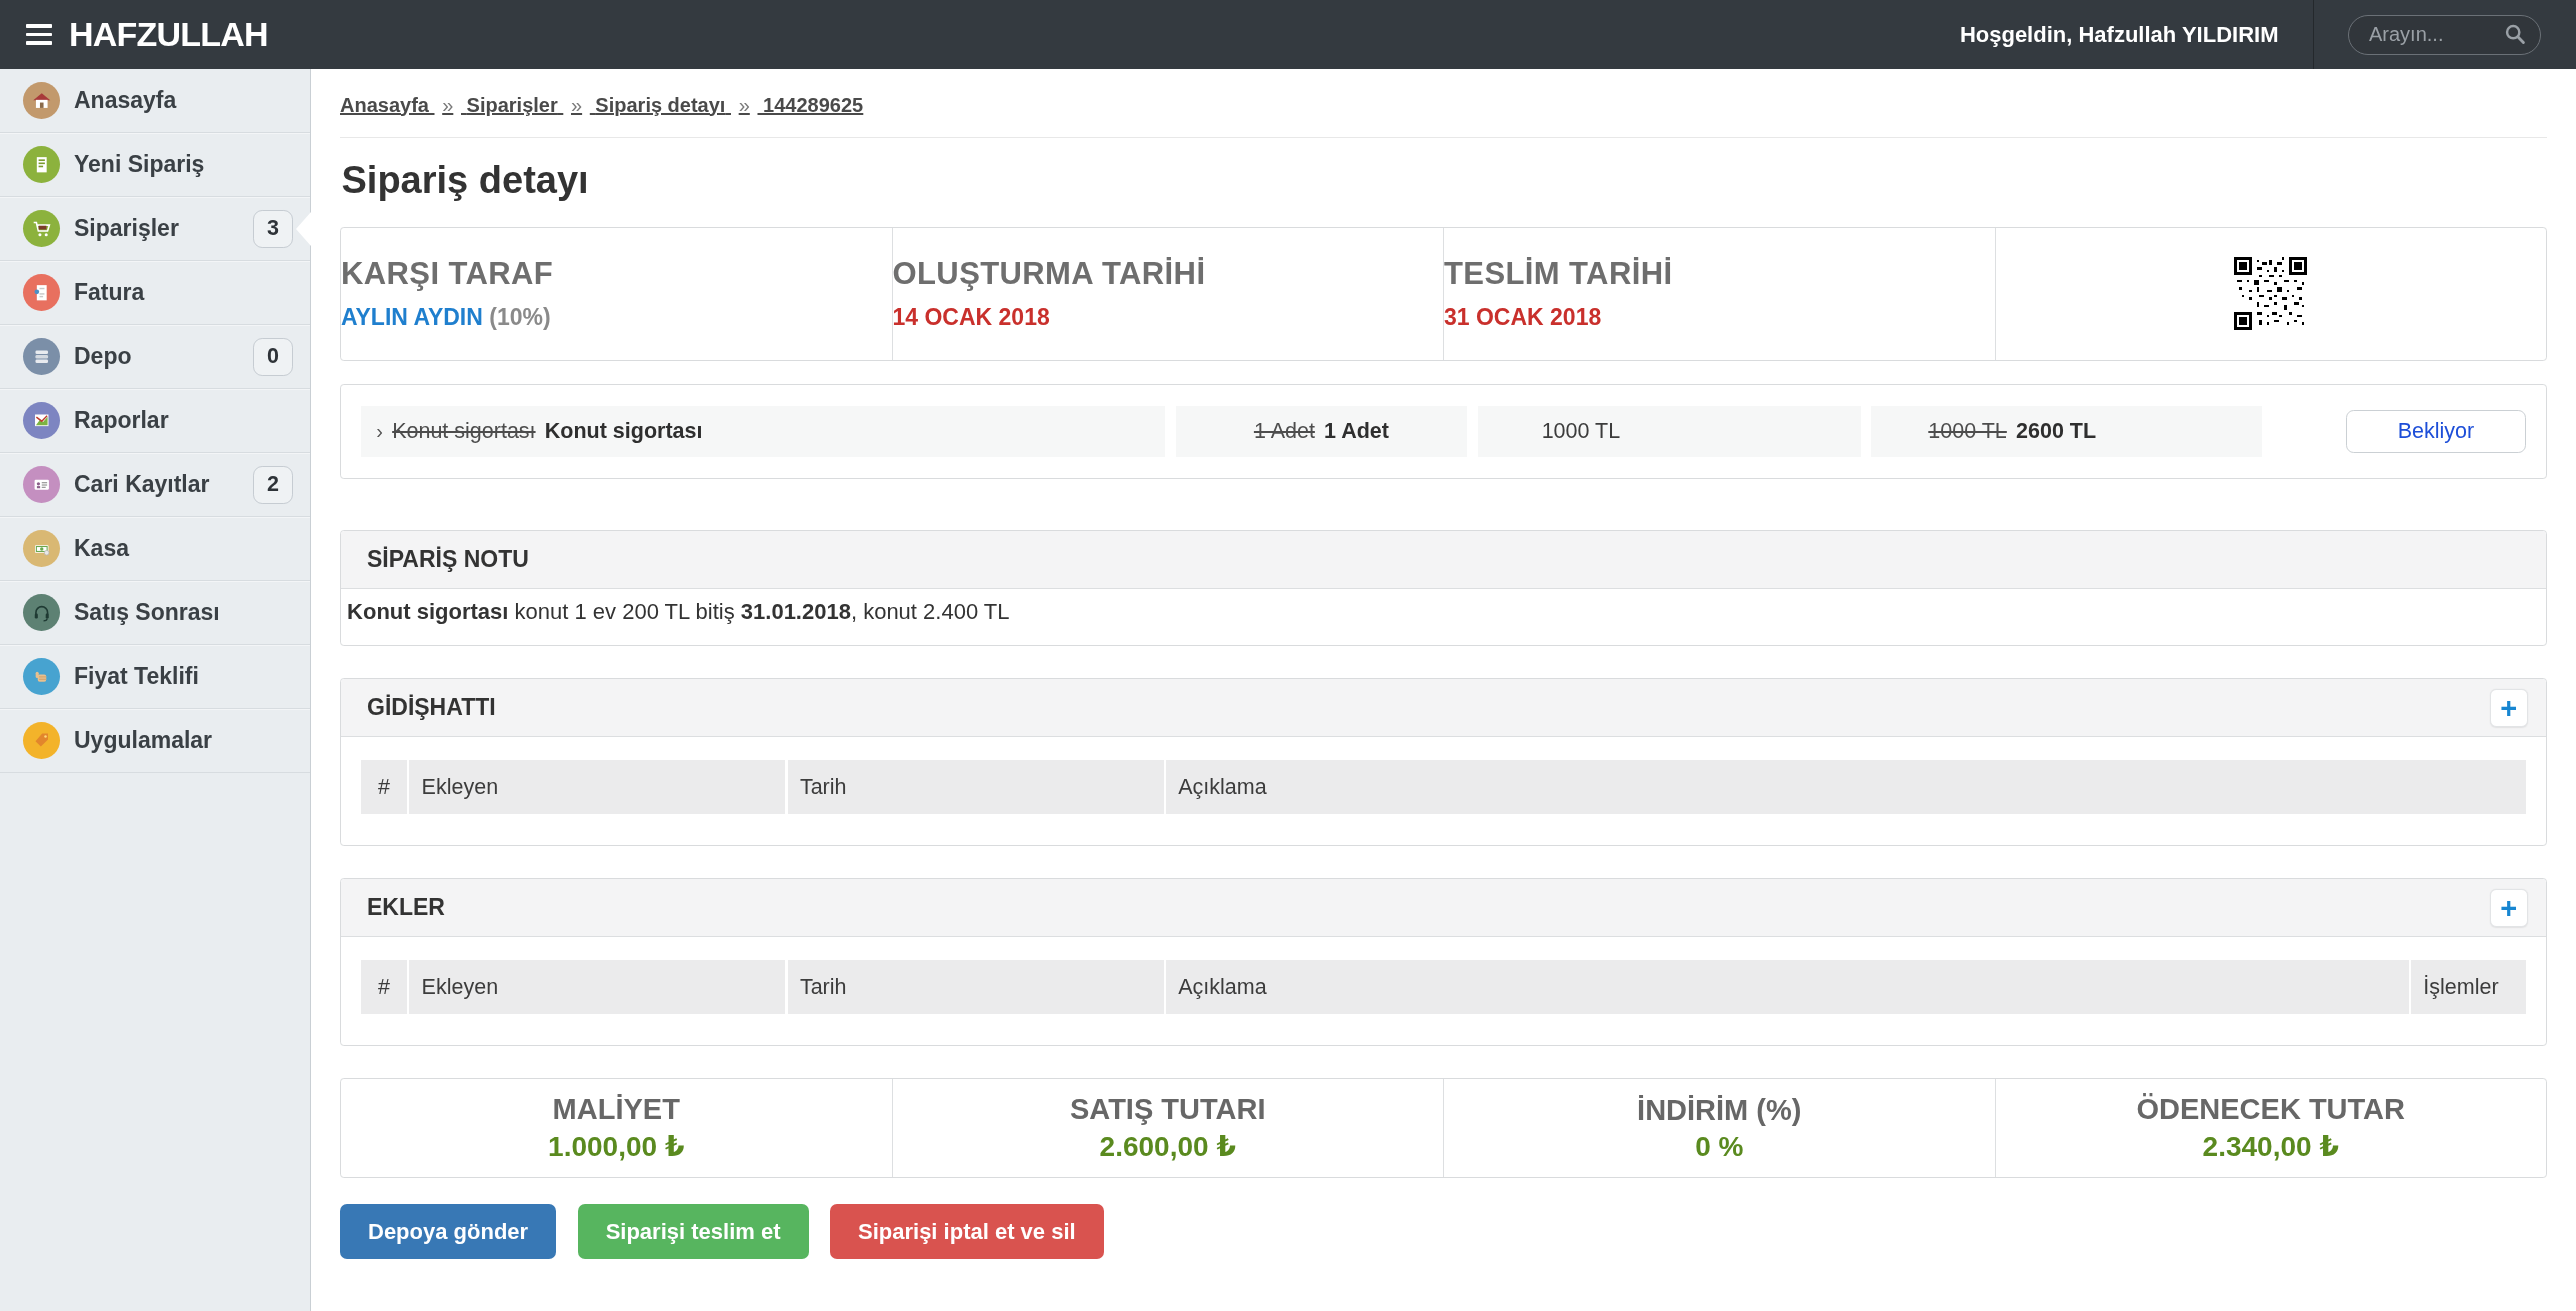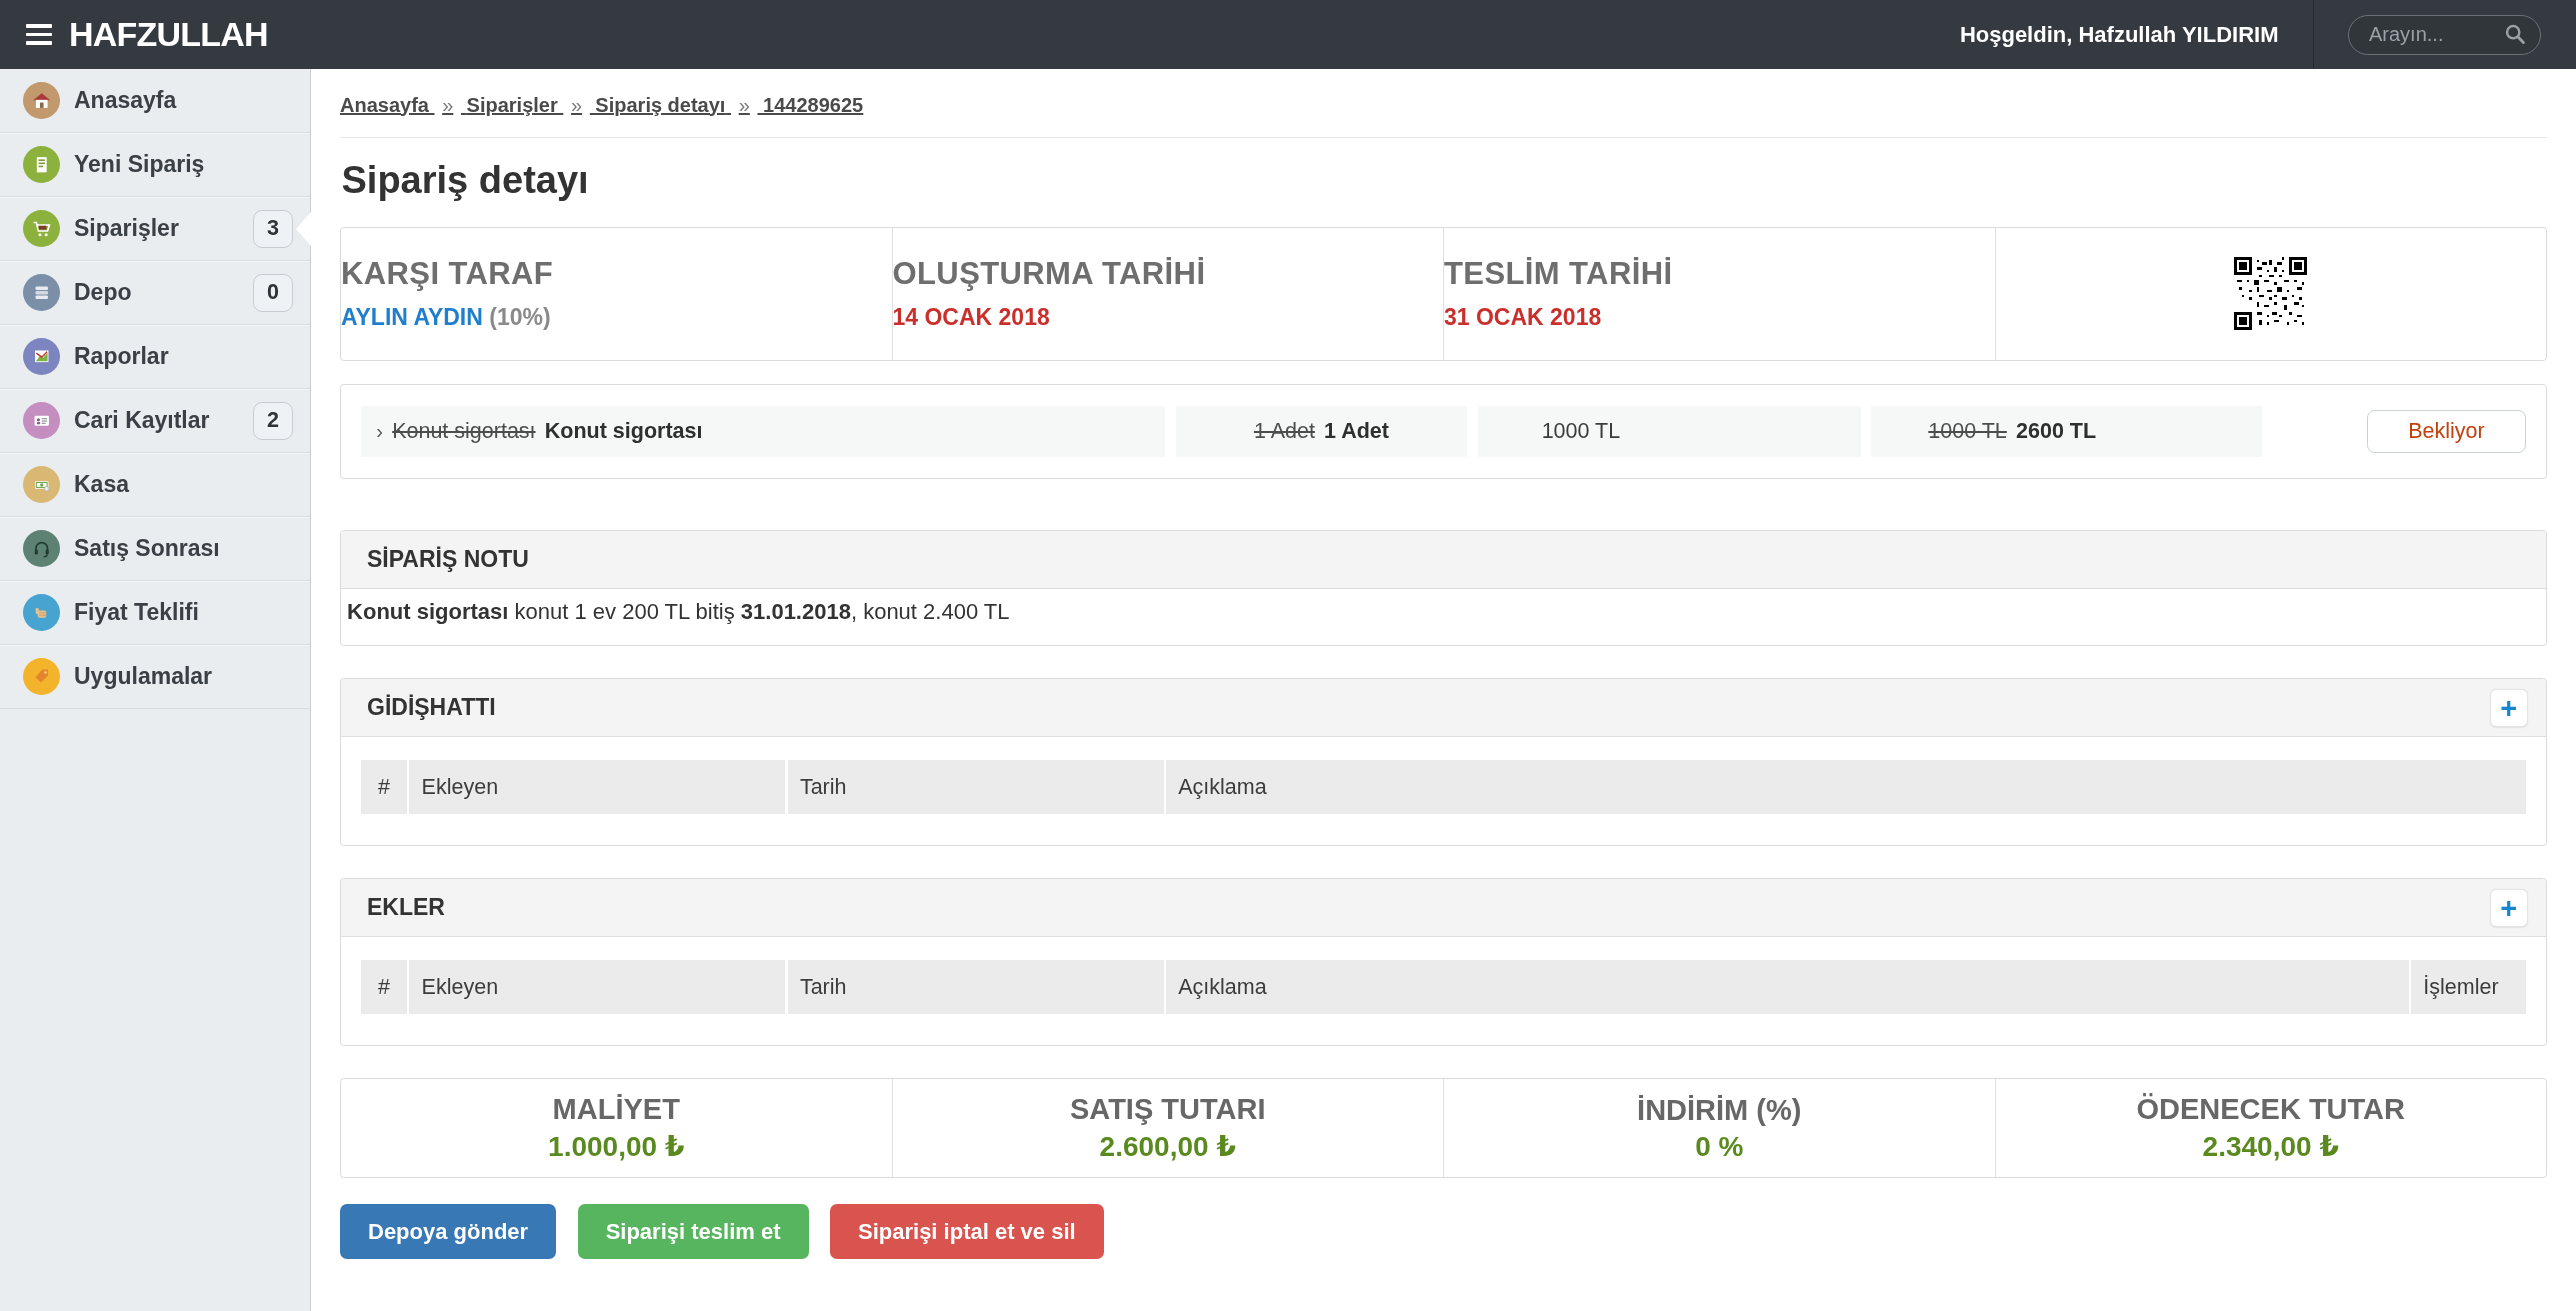--- a/index.html
+++ b/index.html
@@ -67,22 +67,22 @@
   .item-row { display:flex; gap:10.7px; height:51px; }
   .cell { background:#f6f7f7; display:flex; align-items:center; font-size:21.5px; color:#3c3c3c; }
   .cell-name { flex:1; padding-left:15.3px; gap:9.2px; }
   .cell-qty { width:291px; justify-content:center; gap:9.2px; }
   .cell-unit { width:383px; padding-left:64px; }
   .cell-total { width:391px; padding-left:57px; gap:9.2px; }
   .cell-status { width:253px; background:#ffffff; justify-content:flex-end; }
   .strike { text-decoration:line-through; color:#4d4d4d; }
   .bold { font-weight:bold; color:#2f2f2f; }
   .chev { color:#555; font-size:20px; }
-  .status-btn { width:159px; height:43px; background:#ffffff; border:1.5px solid #cbd0d4;
-    border-radius:7.7px; font-size:21.5px; color:#c2410c; font-family:inherit; cursor:pointer; }
+  .status-btn { width:180px; height:43px; background:#ffffff; border:1.5px solid #cbd0d4;
+    border-radius:7.7px; font-size:21.5px; color:#1d4ed8; font-family:inherit; cursor:pointer; }
 
   
   .tpanel { margin-bottom:32px; }
   .tpanel-head { position:relative; height:58px; background:#f4f4f5;
     border-bottom:0.8px solid #dcdee0; border-radius:3.8px 3.8px 0 0; display:flex; align-items:center;
     padding:0 18.4px 0 26px; }
   .tpanel-title { font-size:23px; font-weight:bold; color:#333333; }
   .add-btn { margin-left:auto; width:38px; height:38px; background:#ffffff;
     border:0.8px solid #e2e4e6; border-radius:6.1px; box-shadow:0 0.8px 1.5px rgba(0,0,0,.08);
     color:#1786d1; font-size:29px; font-weight:bold; line-height:34px; cursor:pointer;
@@ -174,20 +174,32 @@
           <path d="M3 5h3l2.2 9.5h10.3l2-6.5H7" fill="none" stroke="#ffffff" stroke-width="1.8"></path>
           <rect x="8.6" y="8.6" width="8.6" height="4.3" fill="#7a3b2a"></rect>
           <circle cx="10" cy="18.6" r="1.7" fill="#ffffff"></circle>
           <circle cx="17" cy="18.6" r="1.7" fill="#ffffff"></circle>
         </svg>
     </span>
     <span class="nav-label">Siparişler</span>
     <span class="nav-badge">3</span>
   </div>
 
+  <div class="nav-item">
+    <span class="icon-circle" style="background-color: rgb(232, 112, 95);">
+      <svg width="21.5" height="21.5" viewBox="0 0 24 24">
+          <rect x="6.5" y="3.5" width="11" height="17" fill="#ffffff"></rect>
+          <circle cx="6.5" cy="11" r="2.6" fill="#4d8fc4"></circle>
+          <rect x="9.5" y="6.5" width="5.5" height="1.6" fill="#c9c9c9"></rect>
+          <rect x="9.5" y="12.5" width="5.5" height="1.6" fill="#c9c9c9"></rect>
+          <rect x="9.5" y="15.5" width="4" height="1.6" fill="#c9c9c9"></rect>
+        </svg>
+    </span>
+    <span class="nav-label">Fatura</span>
+  </div>
 
   <div class="nav-item">
     <span class="icon-circle" style="background-color: rgb(123, 143, 168);">
       <svg width="21.5" height="21.5" viewBox="0 0 24 24">
           <rect x="5" y="5" width="14" height="4" rx="1.5" fill="#e8ebef"></rect>
           <rect x="5" y="10" width="14" height="4" rx="1.5" fill="#d3d9e0"></rect>
           <rect x="5" y="15" width="14" height="4" rx="1.5" fill="#e8ebef"></rect>
         </svg>
     </span>
     <span class="nav-label">Depo</span>

